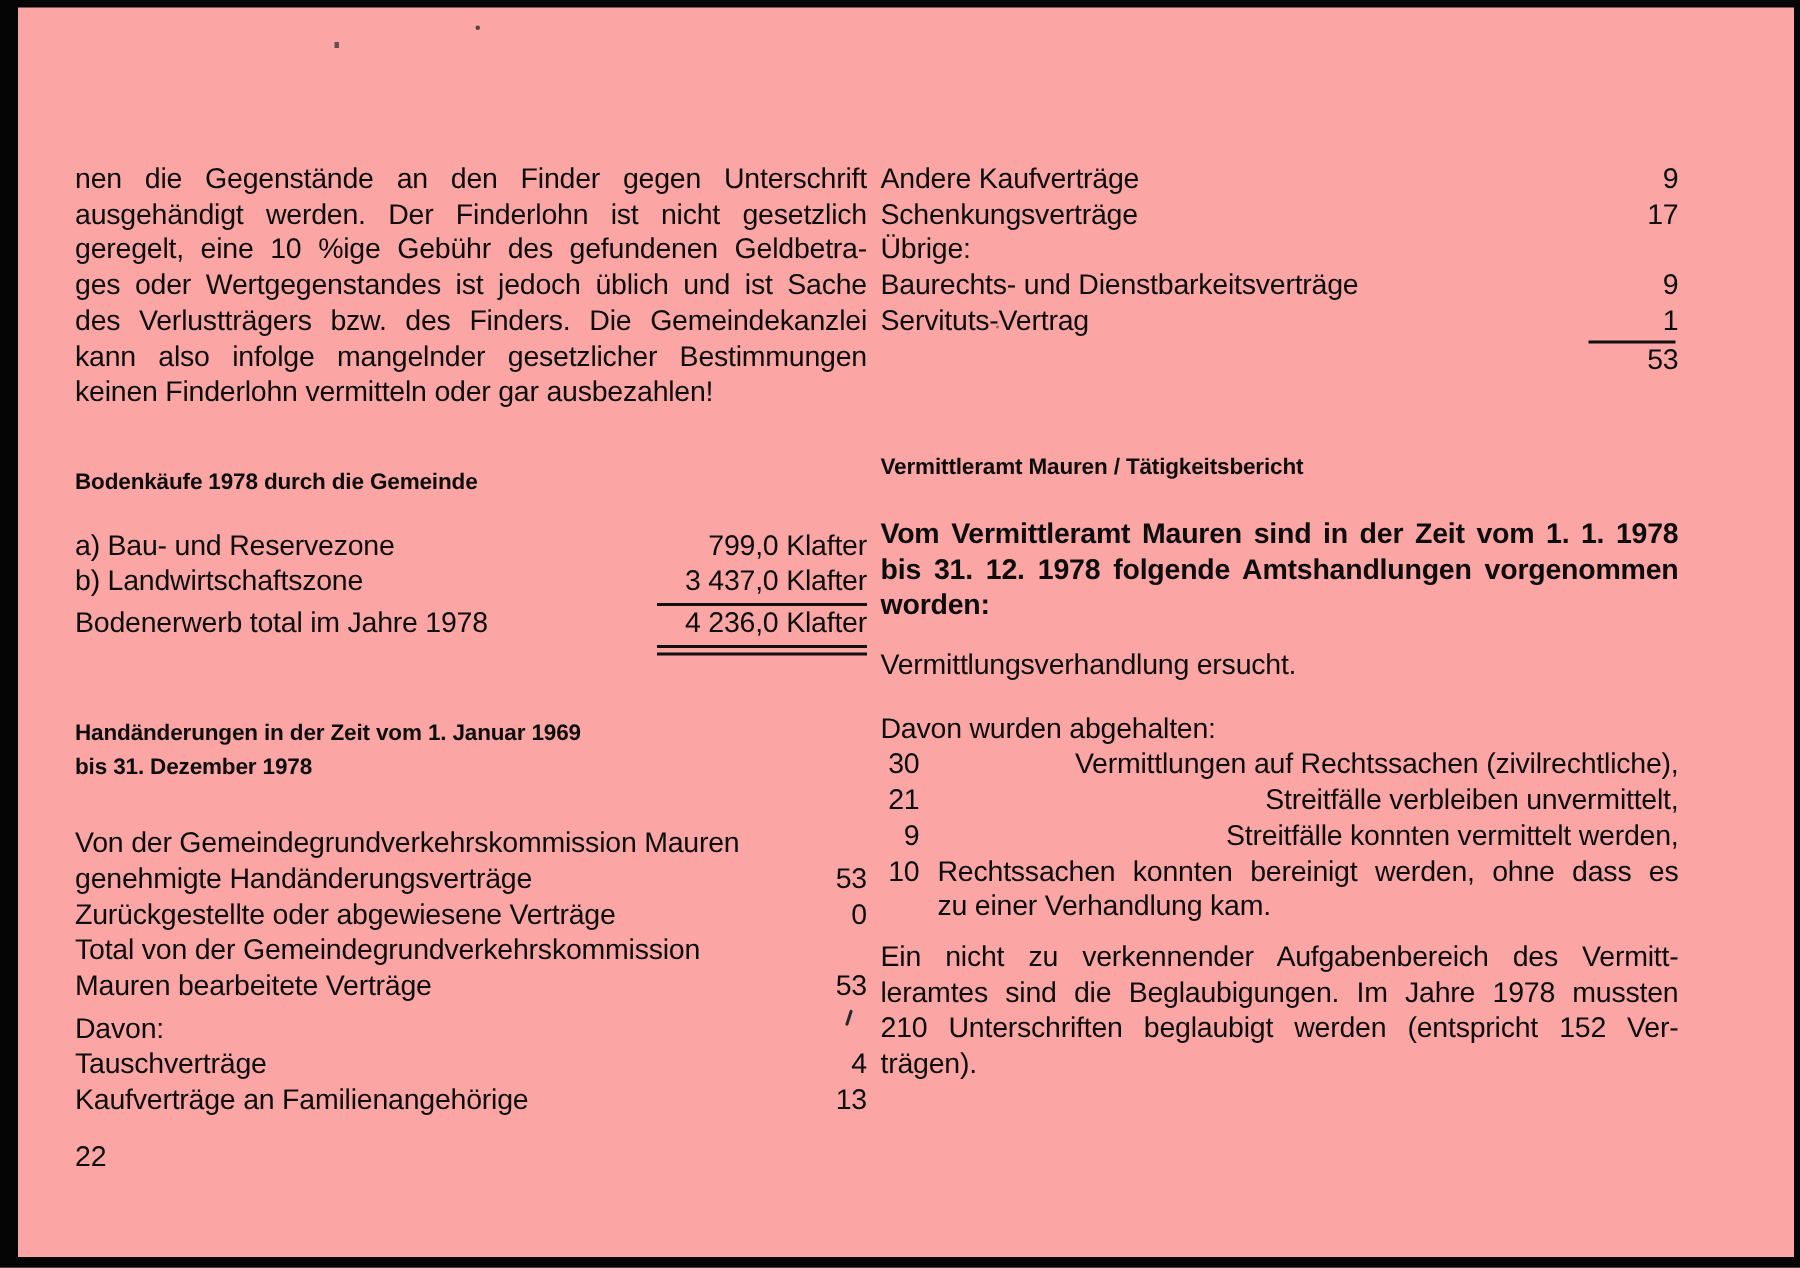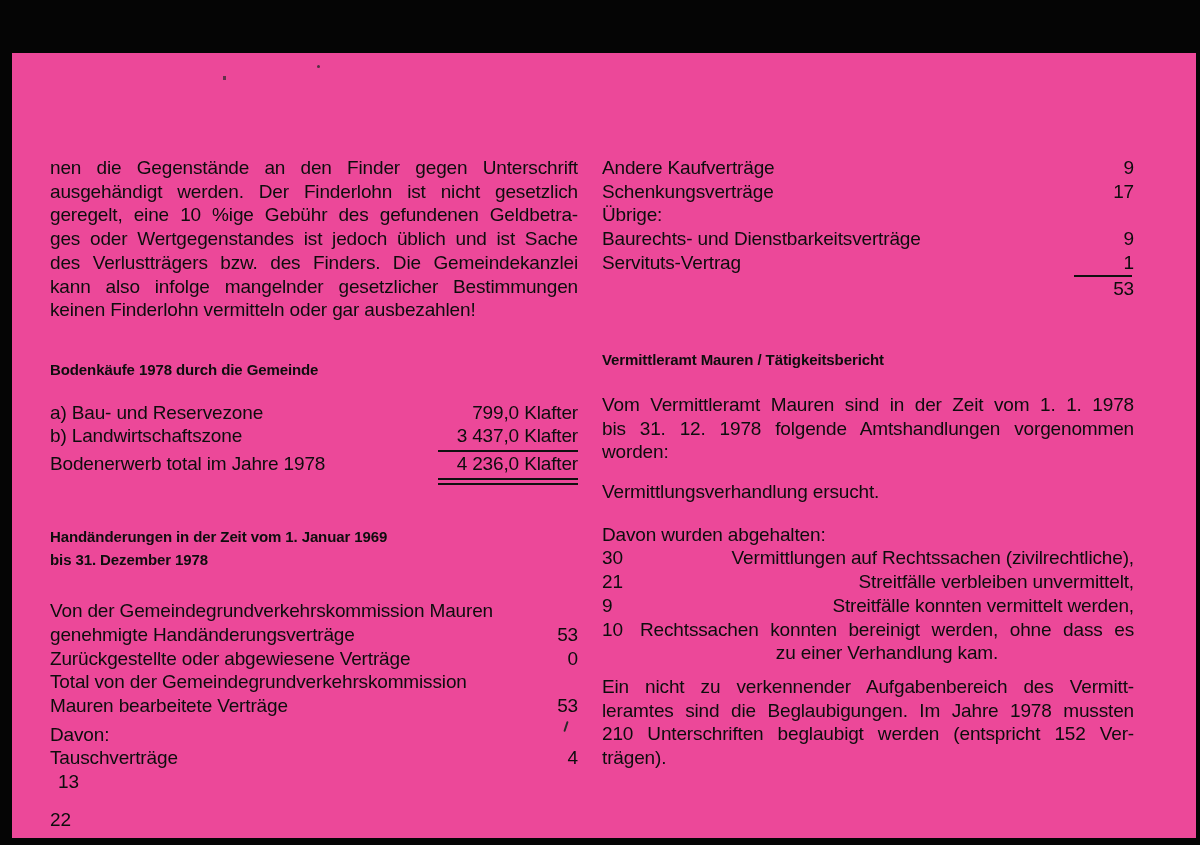--- a/index.html
+++ b/index.html
@@ -11,32 +11,31 @@
   }
   .scan {
     position:relative;
     width:1200px; height:845px;
     background:#050505;
   }
   
   .page {
     position:absolute;
     left:12px; top:5px; right:4px; bottom:7px;
-    background:#ec4899;
+    background:#fca5a5;
     color:#0d0d0d;
-    margin-top:48px;
   }
   .col {
     position:absolute;
     font-size:19px;
     line-height:23.7px;
     letter-spacing:-0.15px;
   }
   .col-left  { left:38px;  top:103px; width:528px; }
-  .col-right { left:590px; top:103px; width:532px; }
+  .col-right { left:575px; top:103px; width:532px; }
 
   
   .jl { text-align:justify; text-align-last:justify; }
   .ll { text-align:left; }
 
   .heading {
     font-weight:bold;
     font-size:15px;
     letter-spacing:-0.1px;
   }
@@ -62,29 +61,29 @@
     border-top:2px solid #101010;
     border-bottom:2px solid #101010;
     margin-top:2px;
   }
   .rule-single-right {
     width:58px; margin-left:auto; margin-right:2px;
     border-top:2px solid #101010;
   }
 
   .h-vermittler { margin-top:48px; }
-  .para1 { margin-top:21px; }
+  .para1 { margin-top:21px;font-weight:bold; }
   .para2 { margin-top:16px; }
   .davon-intro { margin-top:19px; }
   .para3 { margin-top:10px; }
 
   .nitem { display:flex; }
-  .nitem .num { width:26px; flex:none; white-space:nowrap; }
+  .nitem .num { width:26px; flex:none; text-align:right; white-space:nowrap; }
   .nitem .txt { flex:1; margin-left:12px;text-align:right; }
-  .cont { margin-left:38px;text-align:center; }
+  .cont { margin-left:38px; }
 
   
   .speck {
     position:absolute;
     background:#2a2a2a;
   }
   .speck-tick {
     left:553px; top:668px;
     width:2px; height:11px;
     transform:rotate(18deg);
@@ -162,20 +161,21 @@
       <div class="rows-davon">
         <div class="row">
           <span class="lbl">Davon:</span>
           <span class="val"></span>
         </div>
         <div class="row">
           <span class="lbl">Tauschverträge</span>
           <span class="val">4</span>
         </div>
         <div class="row">
+          <span class="lbl">Kaufverträge an Familienangehörige</span>
           <span class="val">13</span>
         </div>
       </div>
 
       <div class="page-num">22</div>
     </div>
 
     <div class="col col-right">
 
       <div>

